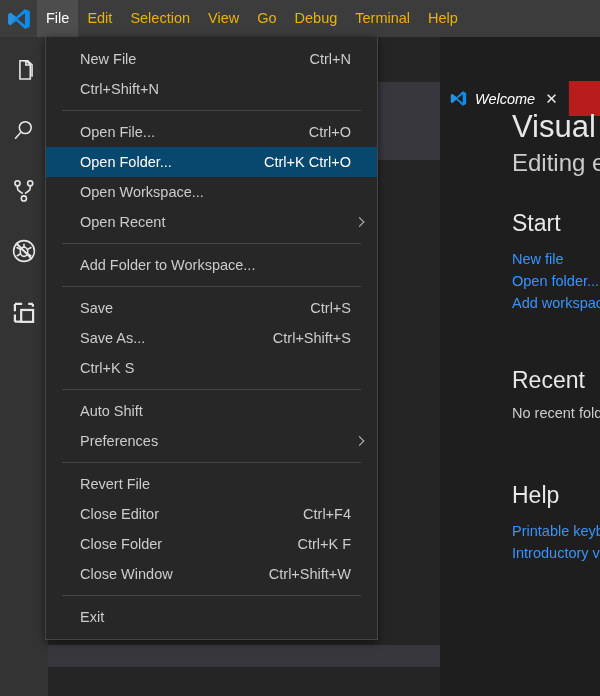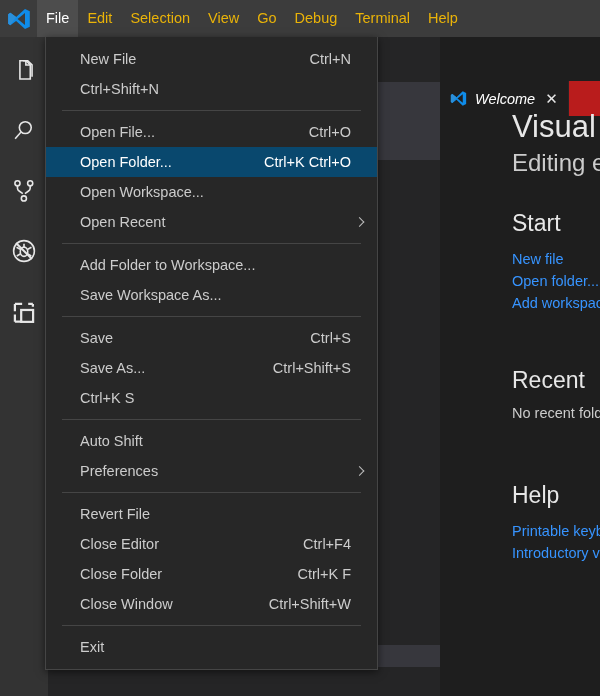--- a/index.html
+++ b/index.html
@@ -304,23 +304,20 @@
         <span class="mi-label">Open Workspace...</span>
       </div>
       <div class="menu-item">
         <span class="mi-label">Open Recent</span>
         <span class="mi-arrow"></span>
       </div>
       <div class="menu-sep"></div>
       <div class="menu-item">
         <span class="mi-label">Add Folder to Workspace...</span>
       </div>
-      <div class="menu-item">
-        <span class="mi-label">Save Workspace As...</span>
-      </div>
       <div class="menu-sep"></div>
       <div class="menu-item">
         <span class="mi-label">Save</span>
         <span class="mi-key">Ctrl+S</span>
       </div>
       <div class="menu-item">
         <span class="mi-label">Save As...</span>
         <span class="mi-key">Ctrl+Shift+S</span>
       </div>
       <div class="menu-item">

